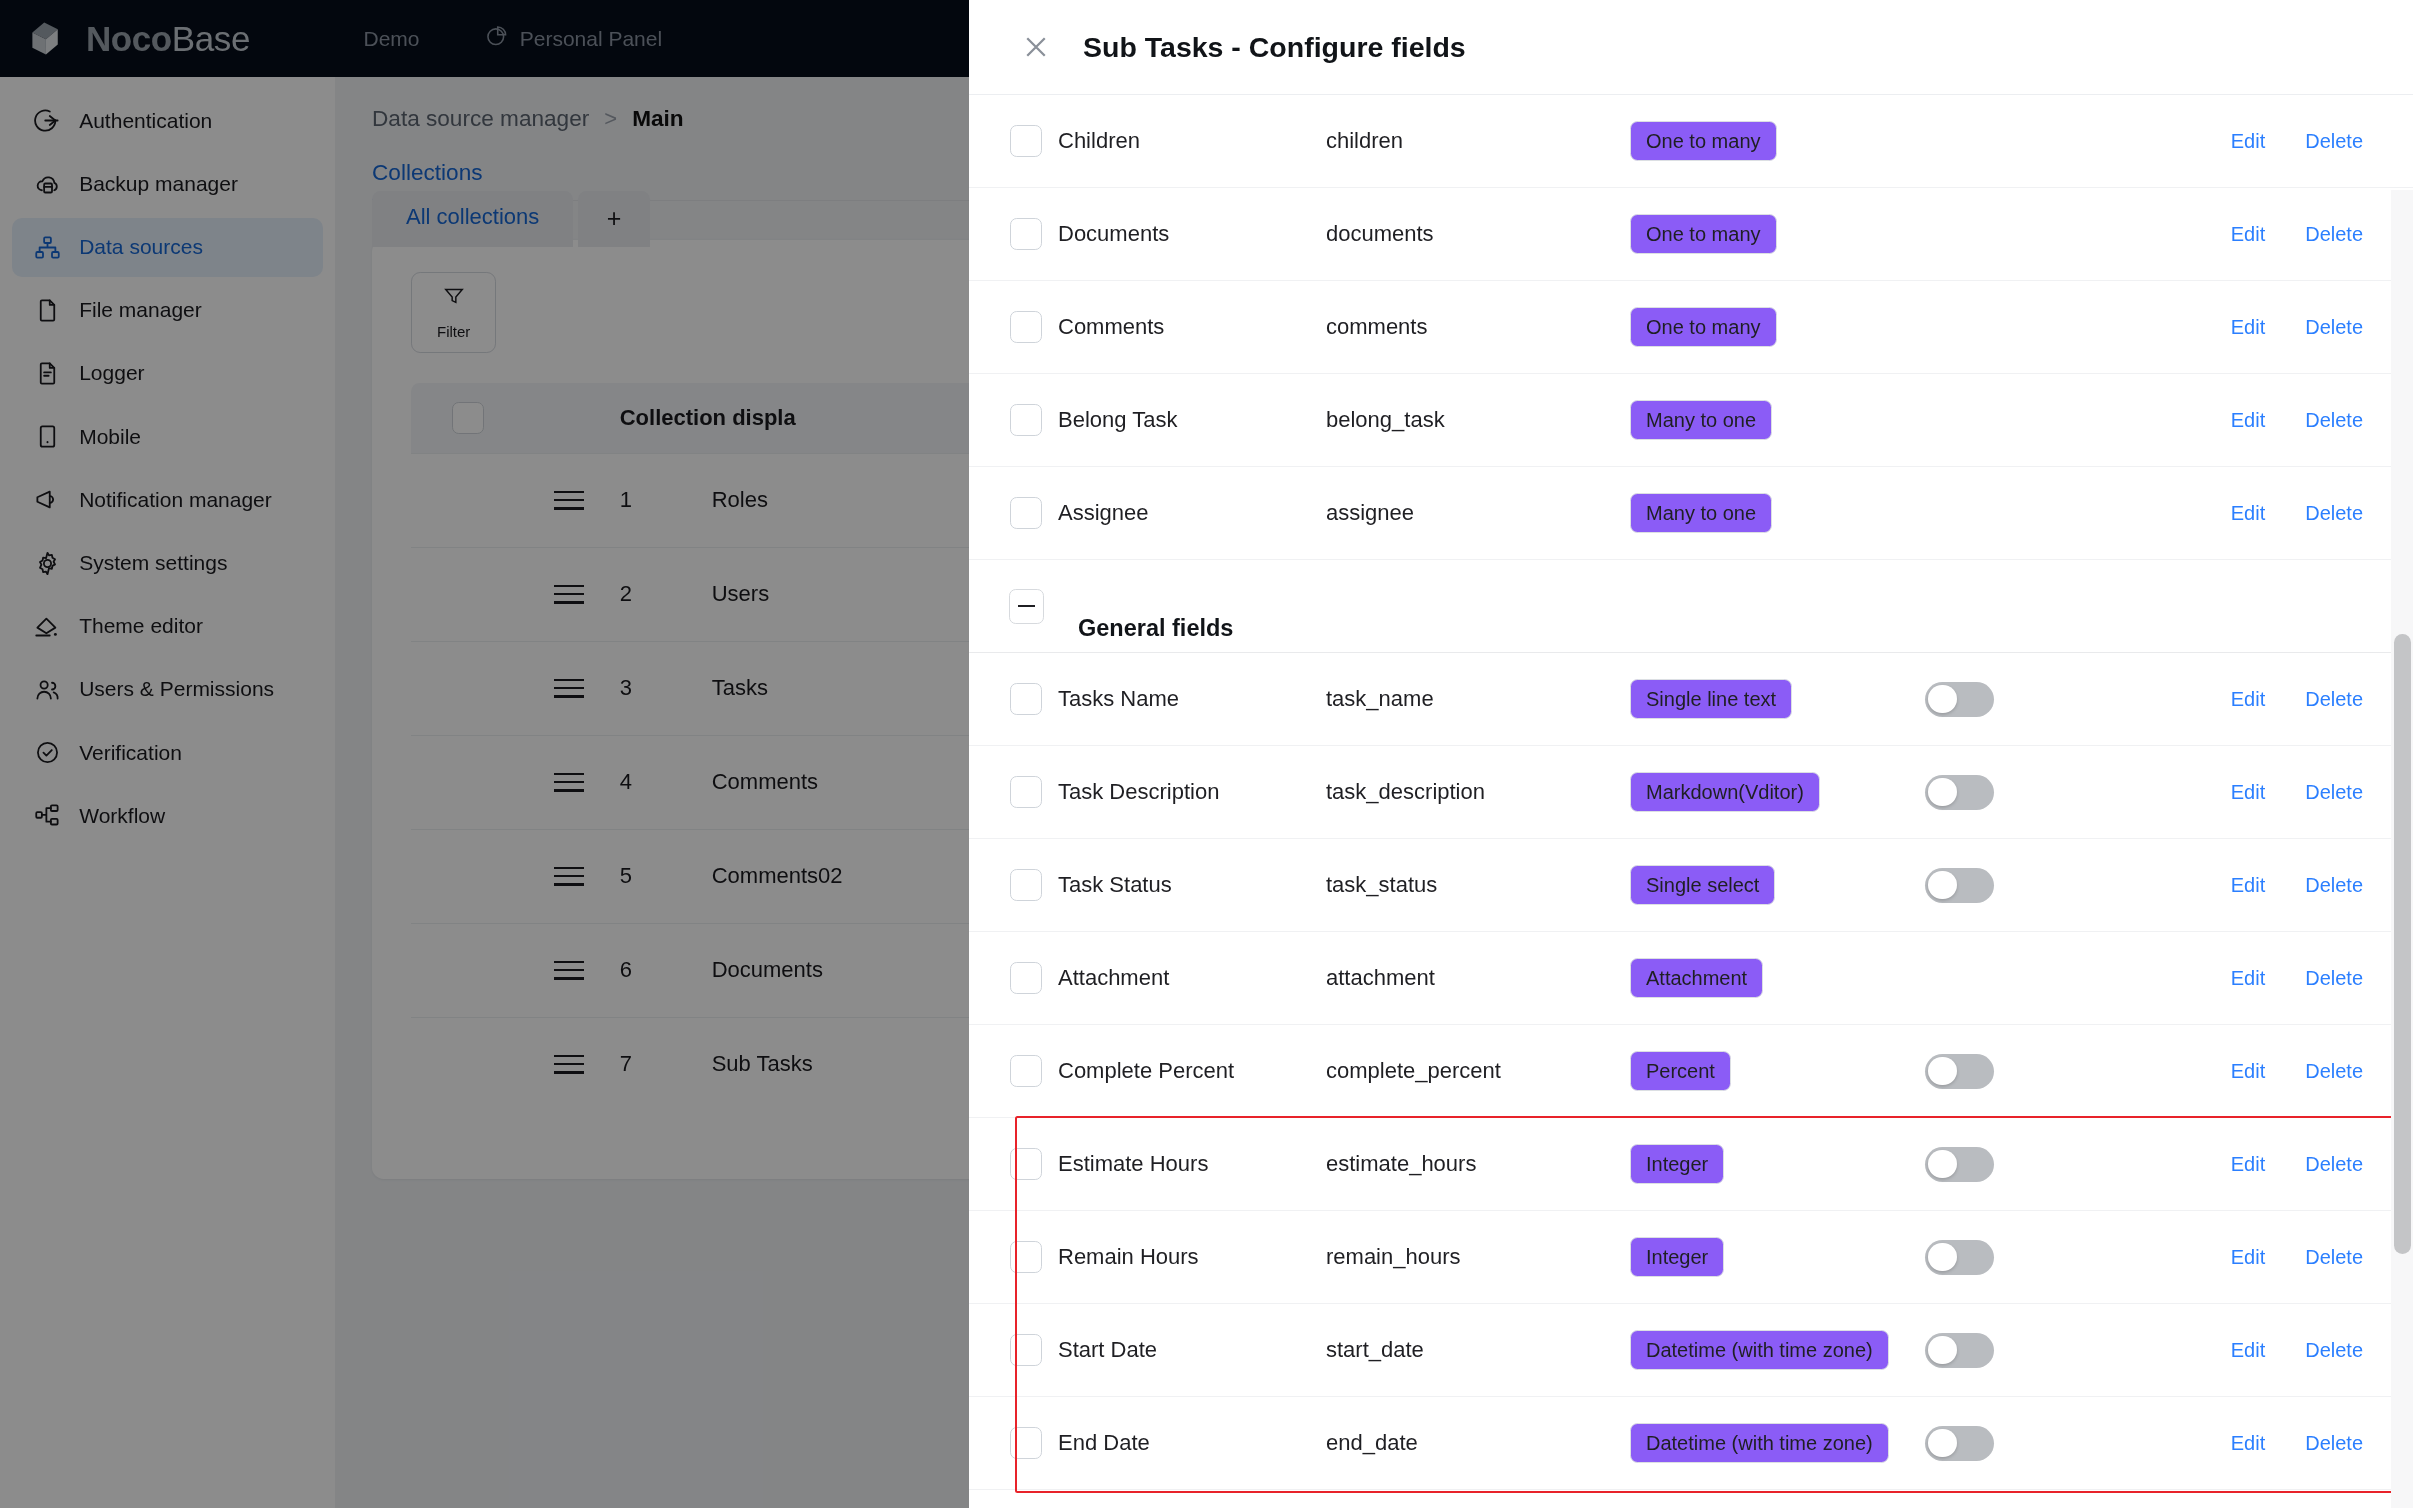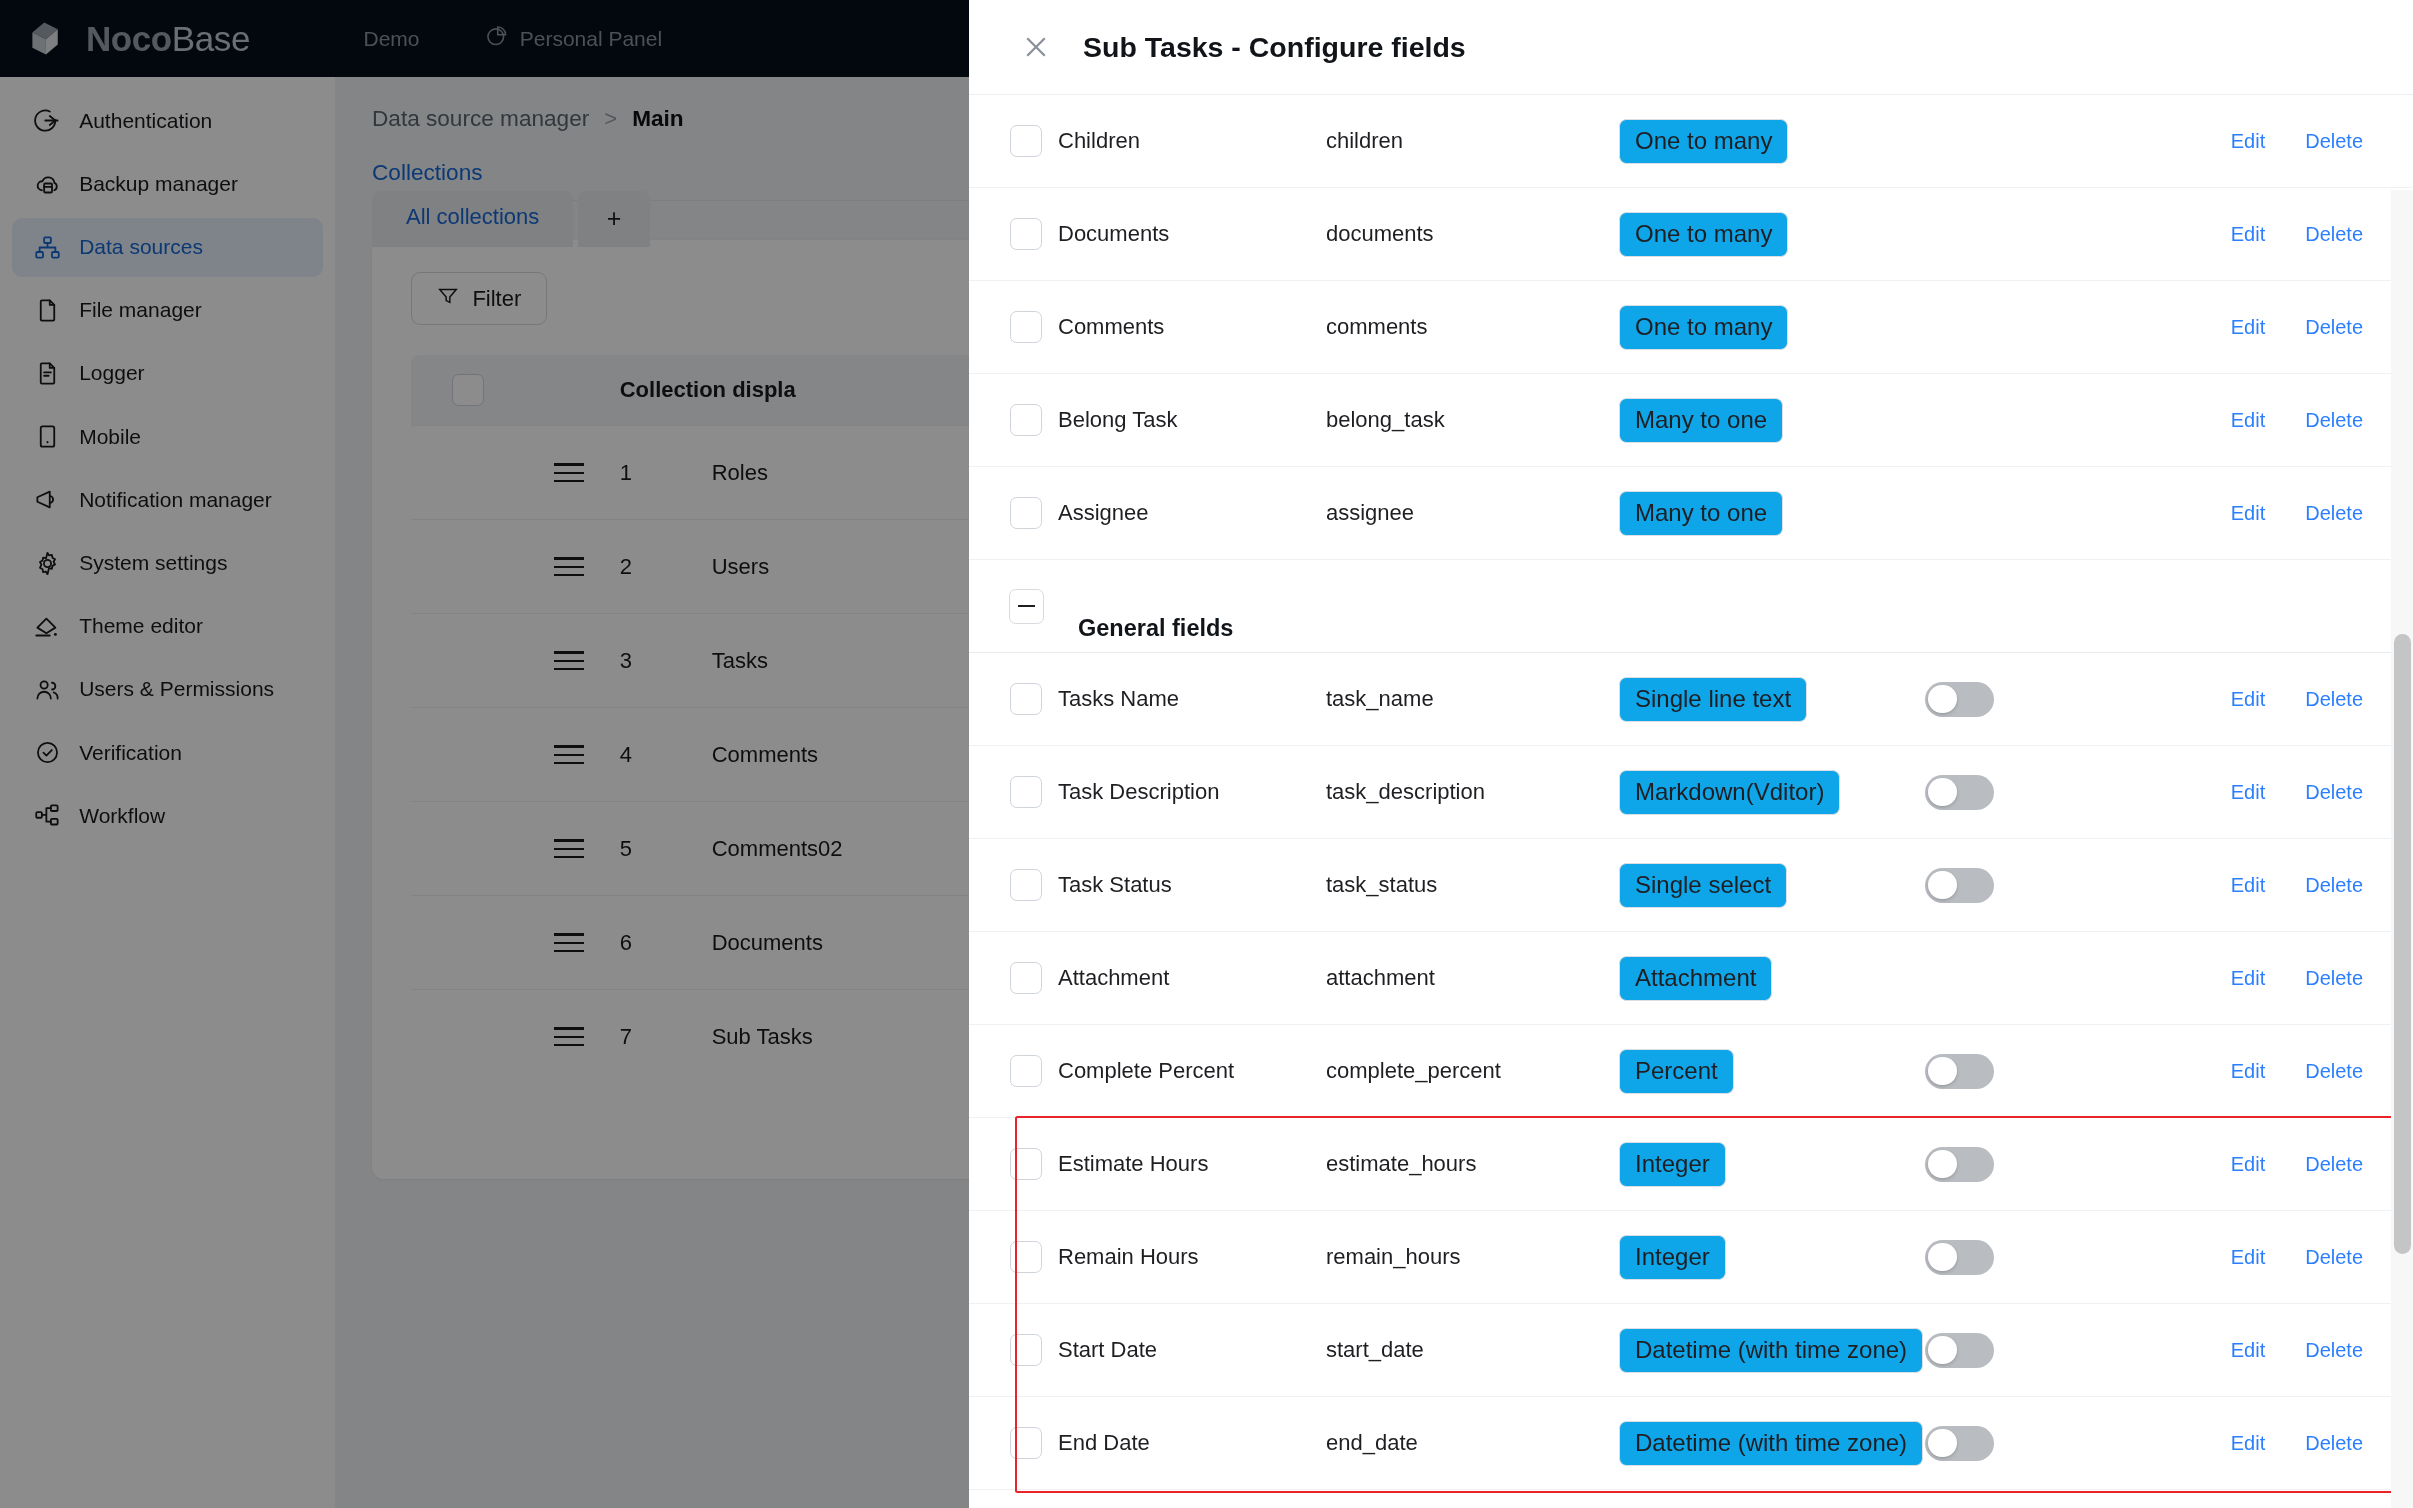--- a/index.html
+++ b/index.html
@@ -62,21 +62,21 @@
   .card-tabs { display: flex; gap: 5px; padding: 0 0 0 0; position: absolute; top: -49px; left: 0; }
   .ctab {
     background: #e9ebef; border-radius: 8.4px 8.4px 0 0; padding: 13.4px 34px;
     font-size: 22px; color: #1667d4;
   }
   .ctab.plus { padding: 13.4px 28.5px; color: #1b1b1f; font-size: 25px; }
   .card-body { padding: 32px 39px; }
   .filter-btn {
     display: inline-flex; align-items: center; gap: 13.4px;
     border: 1.7px solid #d6dae0; border-radius: 9.2px; padding: 11.7px 25px;
-    font-size: 22px; color: #1b1b1f; background: #fff;
+    font-size: 15px; color: #1b1b1f; background: #fff; flex-direction: column;
   }
   .bg-table { margin-top: 30px; width: 100%; }
   .bg-th {
     display: flex; align-items: center; background: #f3f5f7;
     height: 70px; border-radius: 8.4px 8.4px 0 0; padding: 0 6.7px;
   }
   .bg-row { display: flex; align-items: center; height: 94px; border-top: 0.8px solid #eceef1; padding: 0 6.7px; }
   .bg-c-chk { width: 101px; display: flex; justify-content: center; }
   .bg-c-drag { width: 101px; display: flex; justify-content: center; }
   .bg-c-num { width: 92px; font-size: 22px; color: #1b1b1f; }
@@ -115,23 +115,24 @@
   .frow.group {
     border-bottom: 0.8px solid #e9eaec;
   }
   .c-chk { width: 89px; flex: 0 0 89px; display: flex; justify-content: center; padding-left: 25px; }
   .c-title { flex: 0 0 268px; font-size: 22px; color: #1f1f23; }
   .c-key { flex: 0 0 293px; font-size: 22px; color: #1f1f23; }
   .c-type { flex: 0 0 306px; }
   .c-toggle { flex: 0 0 168px; display: flex; align-items: center; }
   .c-actions { flex: 1; display: flex; justify-content: flex-end; gap: 40px; }
   .tag {
-    display: inline-block; border: 0.8px solid #dcdfe3; background: #0ea5e9;
-    border-radius: 7.5px; padding: 7.5px 15px; font-size: 24px; color: #1f1f23;
+    display: inline-block; border: 0.8px solid #dcdfe3; background: #8b5cf6;
+    border-radius: 7.5px; padding: 7.5px 15px; font-size: 20px; color: #1f1f23;
     white-space: nowrap;
+    margin-left: 11px;
   }
   .tgl {
     width: 69px; height: 35px; border-radius: 17.6px; background: #b9bcc0; position: relative;
   }
   .tgl::after {
     content: ""; position: absolute; top: 3.4px; left: 3.4px;
     width: 28.5px; height: 28.5px; border-radius: 50%; background: #fff;
     box-shadow: 0 1.7px 3.4px rgba(0,0,0,.18);
   }
   .lnk { font-size: 20px; color: #2b7fff; cursor: pointer; }

